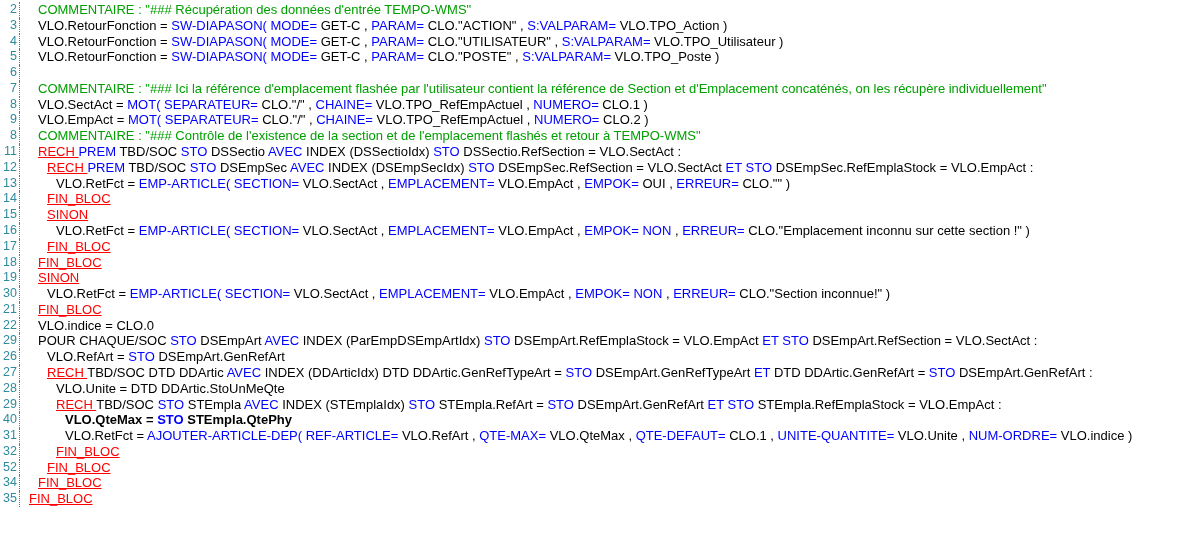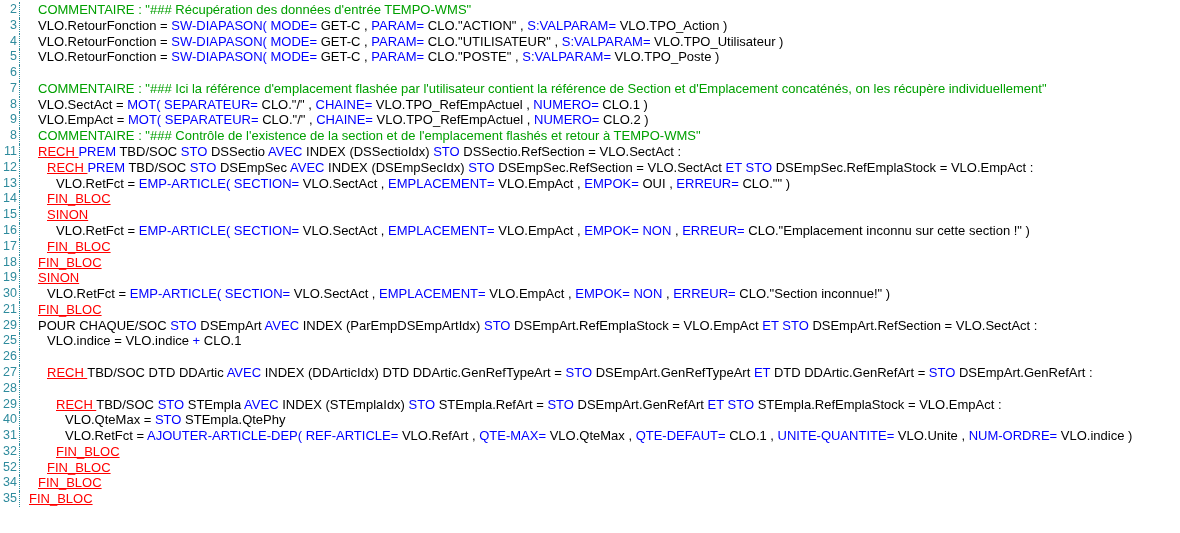--- a/index.html
+++ b/index.html
@@ -108,44 +108,46 @@
       </div>
       <div class="row">
         <span class="ln">30</span>
         <span class="code" style="padding-left: 27px;"><span class="tok-n">VLO.RetFct = </span><span class="tok-k">EMP-ARTICLE( SECTION=</span><span class="tok-n"> VLO.SectAct , </span><span class="tok-k">EMPLACEMENT=</span><span class="tok-n"> VLO.EmpAct , </span><span class="tok-k">EMPOK=</span><span class="tok-n"> </span><span class="tok-k">NON</span><span class="tok-n"> , </span><span class="tok-k">ERREUR=</span><span class="tok-n"> CLO."Section inconnue!" )</span></span>
       </div>
       <div class="row">
         <span class="ln">21</span>
         <span class="code" style="padding-left: 18px;"><span class="tok-r">FIN_BLOC</span></span>
       </div>
       <div class="row">
+        <span class="ln">22</span>
+        <span class="code" style="padding-left: 18px;"><span class="tok-n">VLO.indice = CLO.0</span></span>
+      </div>
+      <div class="row">
         <span class="ln">29</span>
         <span class="code" style="padding-left: 18px;"><span class="tok-n">POUR CHAQUE/SOC </span><span class="tok-k">STO</span><span class="tok-n"> DSEmpArt </span><span class="tok-k">AVEC</span><span class="tok-n"> INDEX (ParEmpDSEmpArtIdx) </span><span class="tok-k">STO</span><span class="tok-n"> DSEmpArt.RefEmplaStock = VLO.EmpAct </span><span class="tok-k">ET</span><span class="tok-n"> </span><span class="tok-k">STO</span><span class="tok-n"> DSEmpArt.RefSection = VLO.SectAct :</span></span>
       </div>
       <div class="row">
-        <span class="ln">25</span>
-        <span class="code" style="padding-left: 27px;"><span class="tok-n">VLO.indice = VLO.indice </span><span class="tok-k">+</span><span class="tok-n"> CLO.1</span></span>
-      </div>
-      <div class="row">
         <span class="ln">26</span>
+        <span class="code" style="padding-left: 27px;"><span class="tok-n">VLO.RefArt = </span><span class="tok-k">STO</span><span class="tok-n"> DSEmpArt.GenRefArt</span></span>
       </div>
       <div class="row">
         <span class="ln">27</span>
         <span class="code" style="padding-left: 27px;"><span class="tok-r">RECH </span><span class="tok-n">TBD/SOC DTD DDArtic </span><span class="tok-k">AVEC</span><span class="tok-n"> INDEX (DDArticIdx) DTD DDArtic.GenRefTypeArt = </span><span class="tok-k">STO</span><span class="tok-n"> DSEmpArt.GenRefTypeArt </span><span class="tok-k">ET</span><span class="tok-n"> DTD DDArtic.GenRefArt = </span><span class="tok-k">STO</span><span class="tok-n"> DSEmpArt.GenRefArt :</span></span>
       </div>
       <div class="row">
         <span class="ln">28</span>
+        <span class="code" style="padding-left: 36px;"><span class="tok-n">VLO.Unite = DTD DDArtic.StoUnMeQte</span></span>
       </div>
       <div class="row">
         <span class="ln">29</span>
         <span class="code" style="padding-left: 36px;"><span class="tok-r">RECH </span><span class="tok-n">TBD/SOC </span><span class="tok-k">STO</span><span class="tok-n"> STEmpla </span><span class="tok-k">AVEC</span><span class="tok-n"> INDEX (STEmplaIdx) </span><span class="tok-k">STO</span><span class="tok-n"> STEmpla.RefArt = </span><span class="tok-k">STO</span><span class="tok-n"> DSEmpArt.GenRefArt </span><span class="tok-k">ET</span><span class="tok-n"> </span><span class="tok-k">STO</span><span class="tok-n"> STEmpla.RefEmplaStock = VLO.EmpAct :</span></span>
       </div>
       <div class="row">
         <span class="ln">40</span>
-        <span class="code" style="padding-left: 45px;"><span class="tok-n">VLO.QteMax = </span><span class="tok-k">STO</span><span class="tok-n"> STEmpla.QtePhy</span></span>
+        <span class="code" style="padding-left: 45px; font-weight: bold;"><span class="tok-n">VLO.QteMax = </span><span class="tok-k">STO</span><span class="tok-n"> STEmpla.QtePhy</span></span>
       </div>
       <div class="row">
         <span class="ln">31</span>
         <span class="code" style="padding-left: 45px;"><span class="tok-n">VLO.RetFct = </span><span class="tok-k">AJOUTER-ARTICLE-DEP( REF-ARTICLE=</span><span class="tok-n"> VLO.RefArt , </span><span class="tok-k">QTE-MAX=</span><span class="tok-n"> VLO.QteMax , </span><span class="tok-k">QTE-DEFAUT=</span><span class="tok-n"> CLO.1 , </span><span class="tok-k">UNITE-QUANTITE=</span><span class="tok-n"> VLO.Unite , </span><span class="tok-k">NUM-ORDRE=</span><span class="tok-n"> VLO.indice )</span></span>
       </div>
       <div class="row">
         <span class="ln">32</span>
         <span class="code" style="padding-left: 36px;"><span class="tok-r">FIN_BLOC</span></span>
       </div>
       <div class="row">

